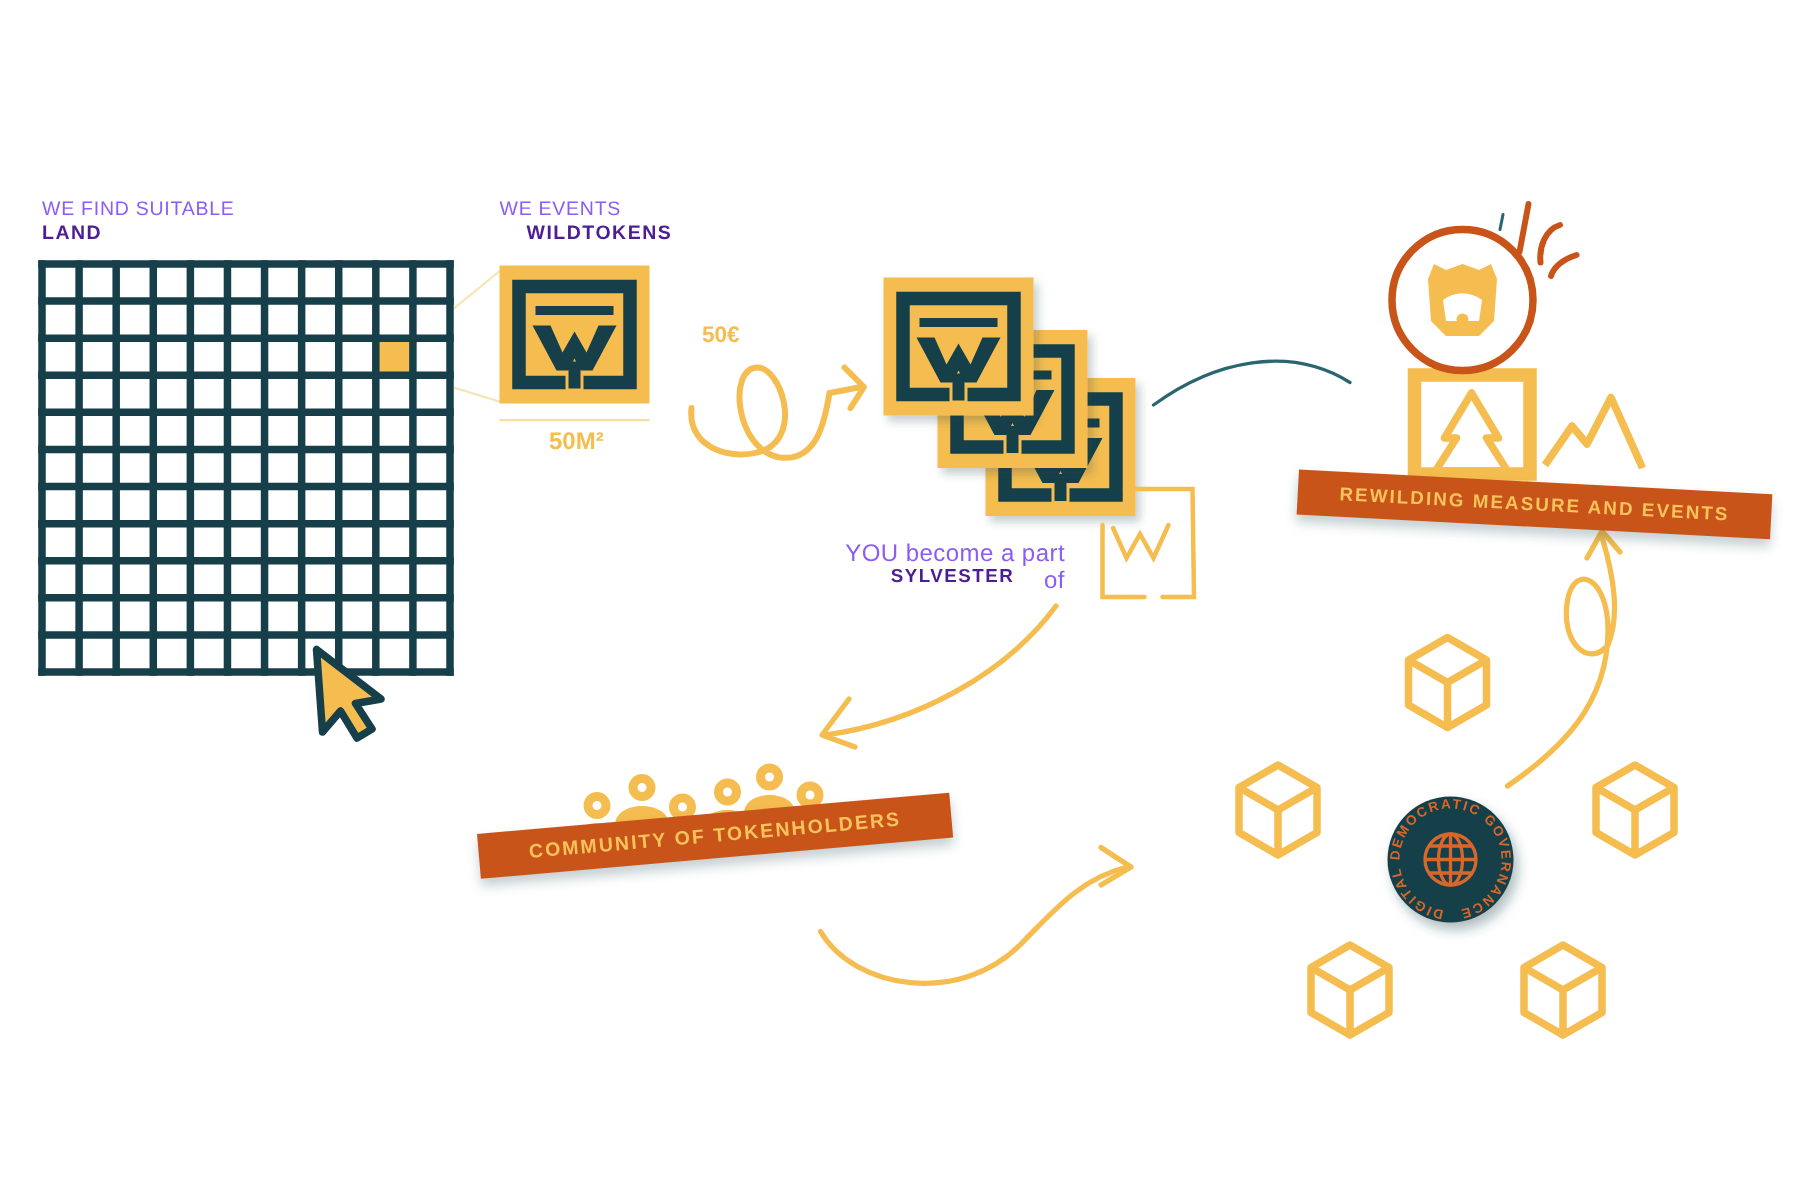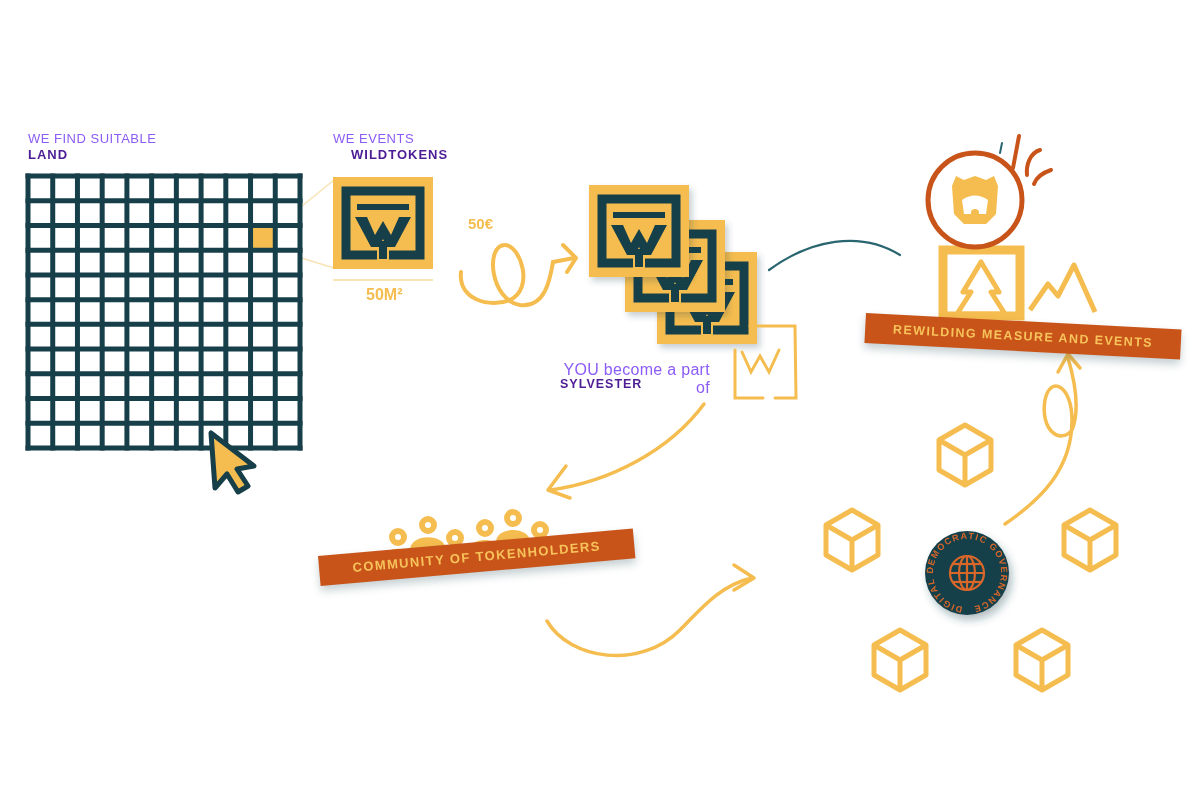--- a/index.html
+++ b/index.html
@@ -100,21 +100,21 @@
     </g>
 
   <g fill="none" stroke="#f5bd4f" stroke-width="3" stroke-linecap="round">
     <path d="M750 326 L795 326 L796 398 L775 398"></path>
     <path d="M763 398 L735 398 L735 350"></path>
     <path d="M742 352 L751 372 L760 356 L769 372 L779 350"></path>
   </g>
 </svg>
 
 <div class="abs label-light" style="left:560px; top:361px; width:150px; text-align:right; font-size:16px; letter-spacing:0.3px;">YOU become a part of</div>
-<div class="abs label-bold" style="left:560px; top:377px; width:150px; text-align:left; font-size:12.5px;">SYLVESTER</div>
+<div class="abs label-bold" style="left:560px; top:377px; width:150px; text-align:center; font-size:12.5px;">SYLVESTER</div>
 
 <svg width="1200" height="800">
   <path d="M769 270 C810 240, 860 230, 900 255" fill="none" stroke="#2a6670" stroke-width="2.2" stroke-linecap="round"></path>
 </svg>
 
 <svg width="1200" height="800">
   <path d="M704 404 C670 450, 610 482, 550 490" fill="none" stroke="#f5bd4f" stroke-width="3.5" stroke-linecap="round"></path>
   <path d="M566 466 L548 490 L570 498" fill="none" stroke="#f5bd4f" stroke-width="3.5" stroke-linecap="round" stroke-linejoin="round"></path>
 </svg>
 

